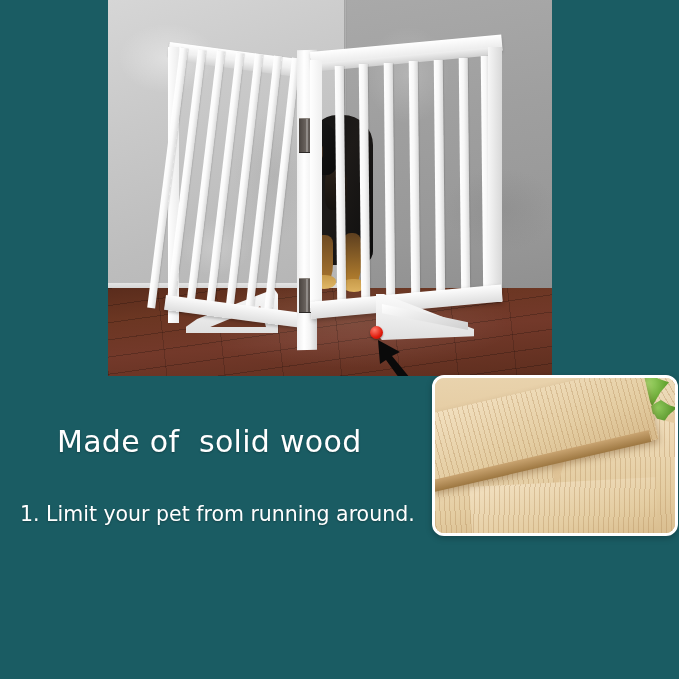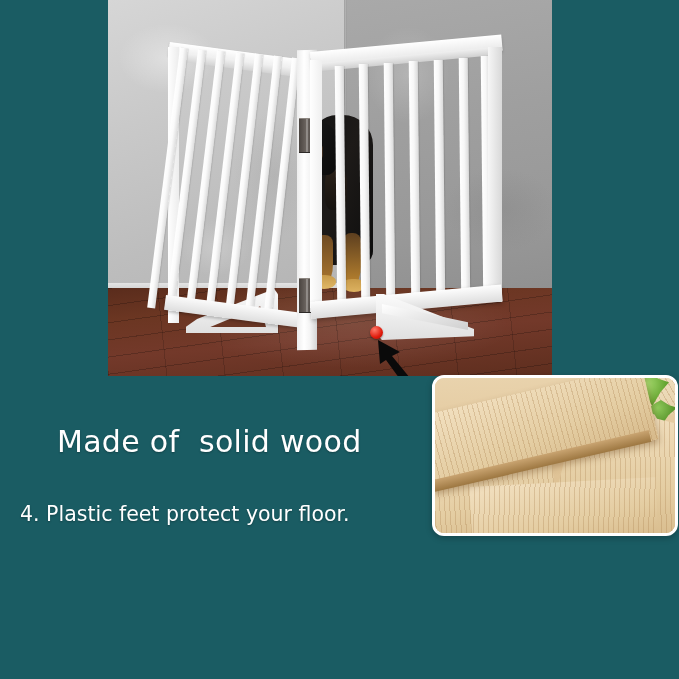--- a/index.html
+++ b/index.html
@@ -283,16 +283,16 @@
     <div class="plank p-right"></div>
     <div class="plank p-mid"></div>
     <div class="plank p-bot"></div>
     <div class="plank p-top"></div>
     <div class="p-top-edge"></div>
   </div>
 
   <div class="heading">Made of  solid wood</div>
 
   <div class="bullets">
-    <div class="bullet"><span>4.</span> <span>Plastic feet protect your floor.</span></div>
+    <div class="bullet"><span>1.</span> <span>Limit your pet from running around.</span></div>
   </div>
 
 </div>
 
 </body></html>

